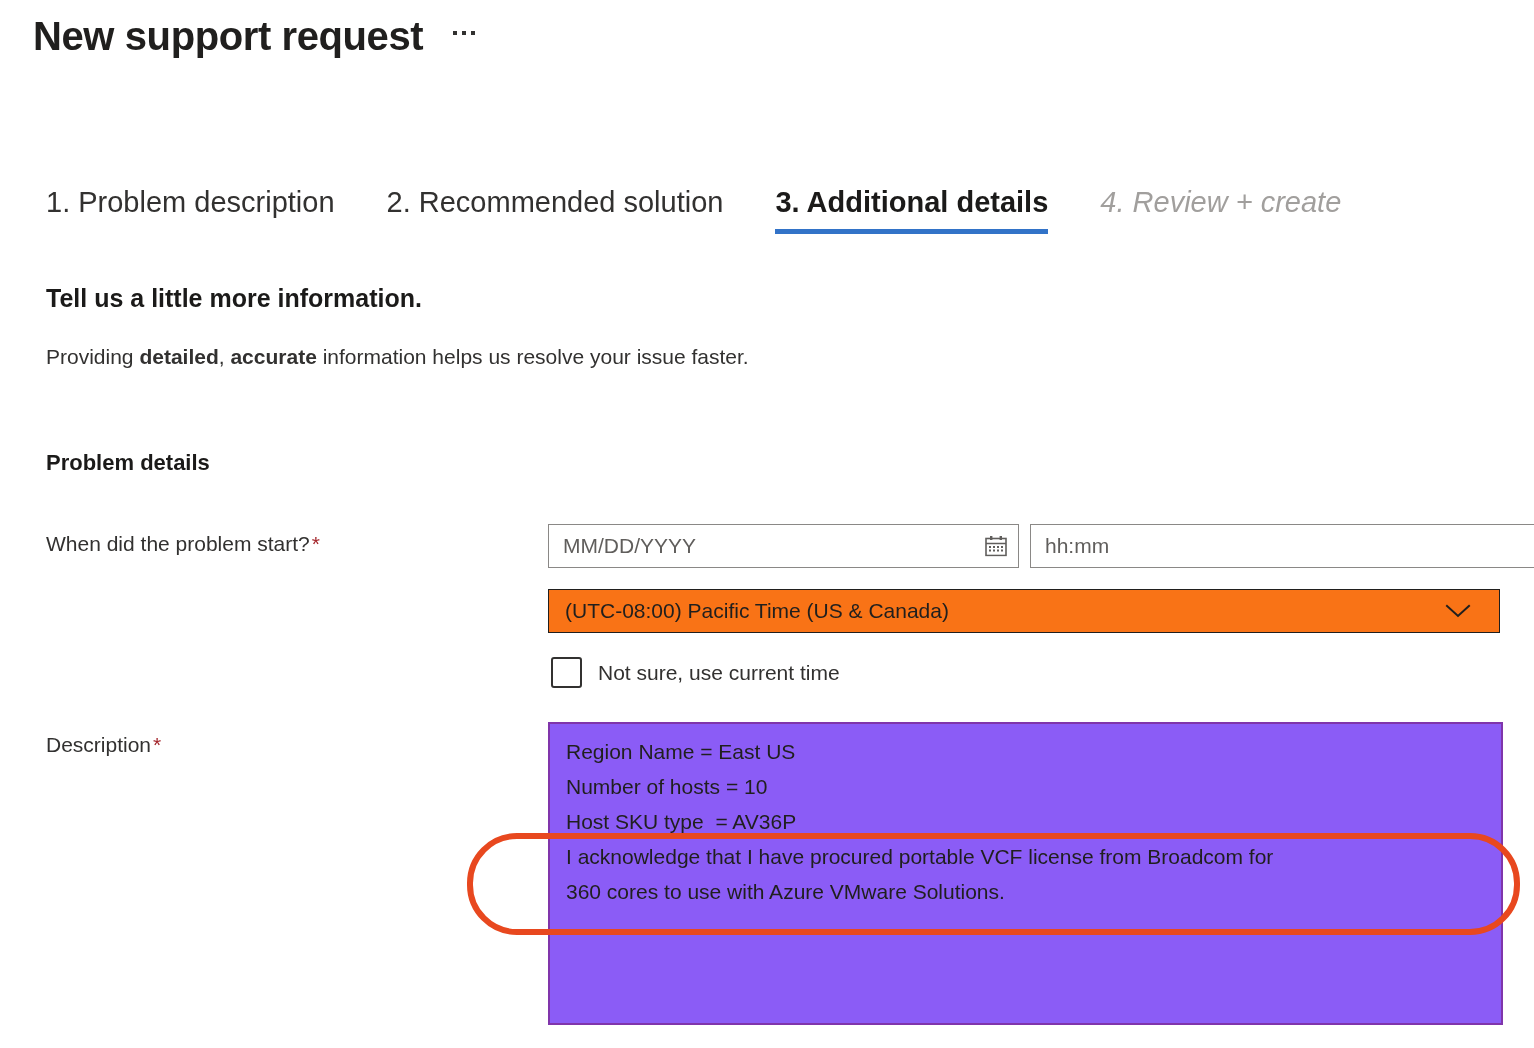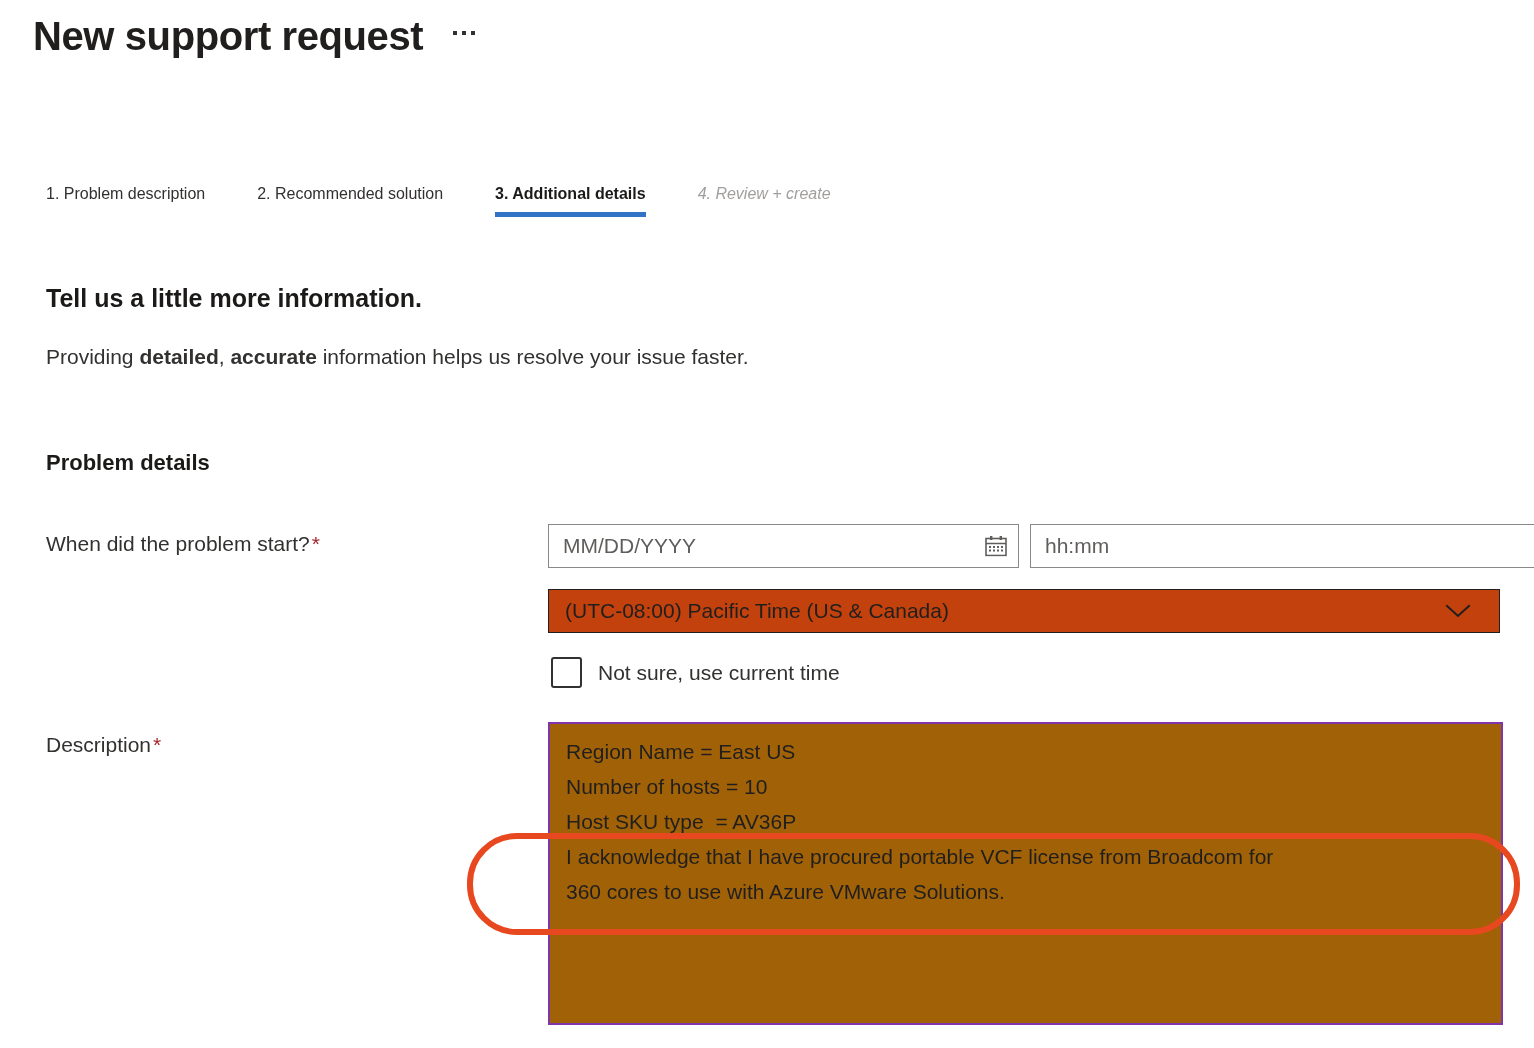--- a/index.html
+++ b/index.html
@@ -49,21 +49,21 @@
 
   
   #wizard-tabs {
     position: absolute;
     left: 46px;
     top: 183px;
     display: flex;
     align-items: flex-start;
   }
   .wizard-tab {
-    font-size: 16px;
+    font-size: 29px;
     line-height: 1.35;
     color: #323130;
     padding: 0 0 12px 0;
     margin-right: 52px;
     white-space: nowrap;
     cursor: pointer;
     position: relative;
     background: none;
     border: none;
     font-family: inherit;
@@ -170,21 +170,21 @@
     height: 44px;
   }
 
   #timezone-select {
     position: absolute;
     left: 548px;
     top: 589px;
     width: 952px;
     height: 44px;
     box-sizing: border-box;
-    background: #c2410c;
+    background: #f97316;
     border: 1px solid #201f1e;
     display: flex;
     align-items: center;
     justify-content: space-between;
     padding: 0 28px 0 16px;
     font-size: 21px;
     color: #201f1e;
     cursor: pointer;
   }
   #chevron-down-icon { display: flex; }
@@ -214,21 +214,21 @@
   }
 
   
   #description-textarea {
     position: absolute;
     left: 548px;
     top: 722px;
     width: 955px;
     height: 303px;
     box-sizing: border-box;
-    background: #a16207;
+    background: #8b5cf6;
     border: 2px solid #8035ab;
     padding: 10px 14px 10px 16px;
     font-family: inherit;
     font-size: 21px;
     line-height: 35px;
     color: #201f1e;
     white-space: pre-wrap;
     overflow: hidden;
   }
 

